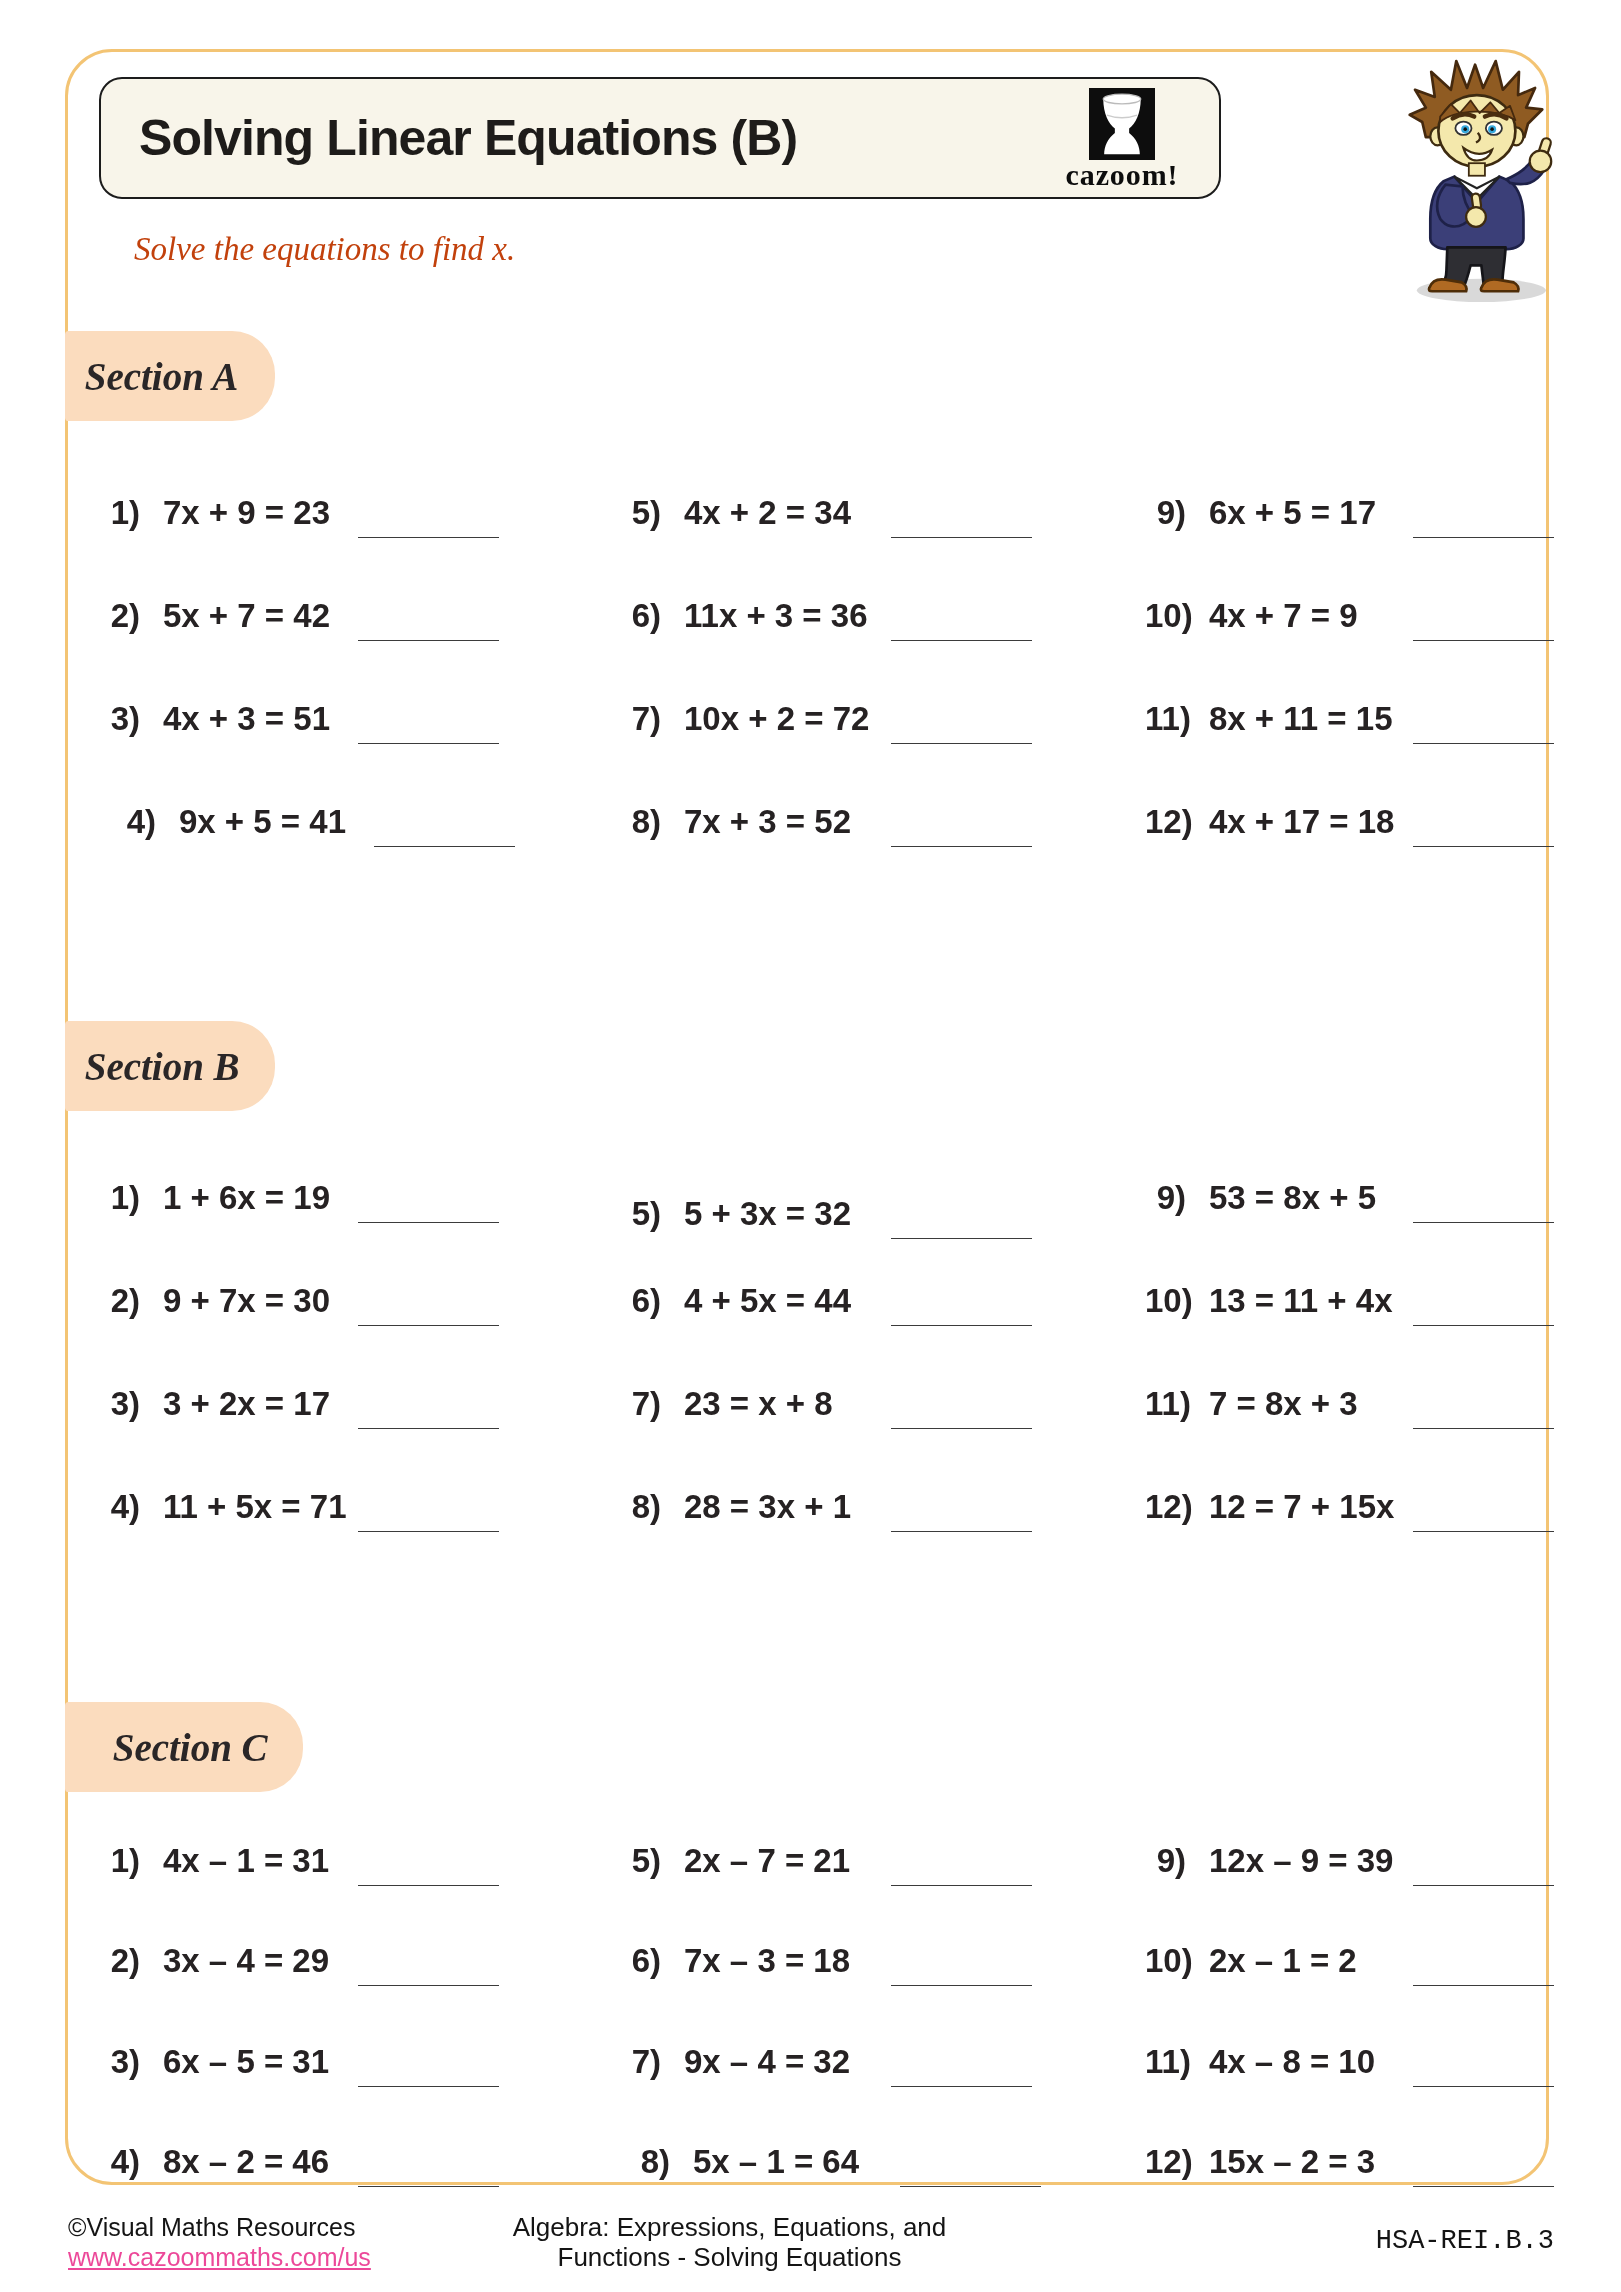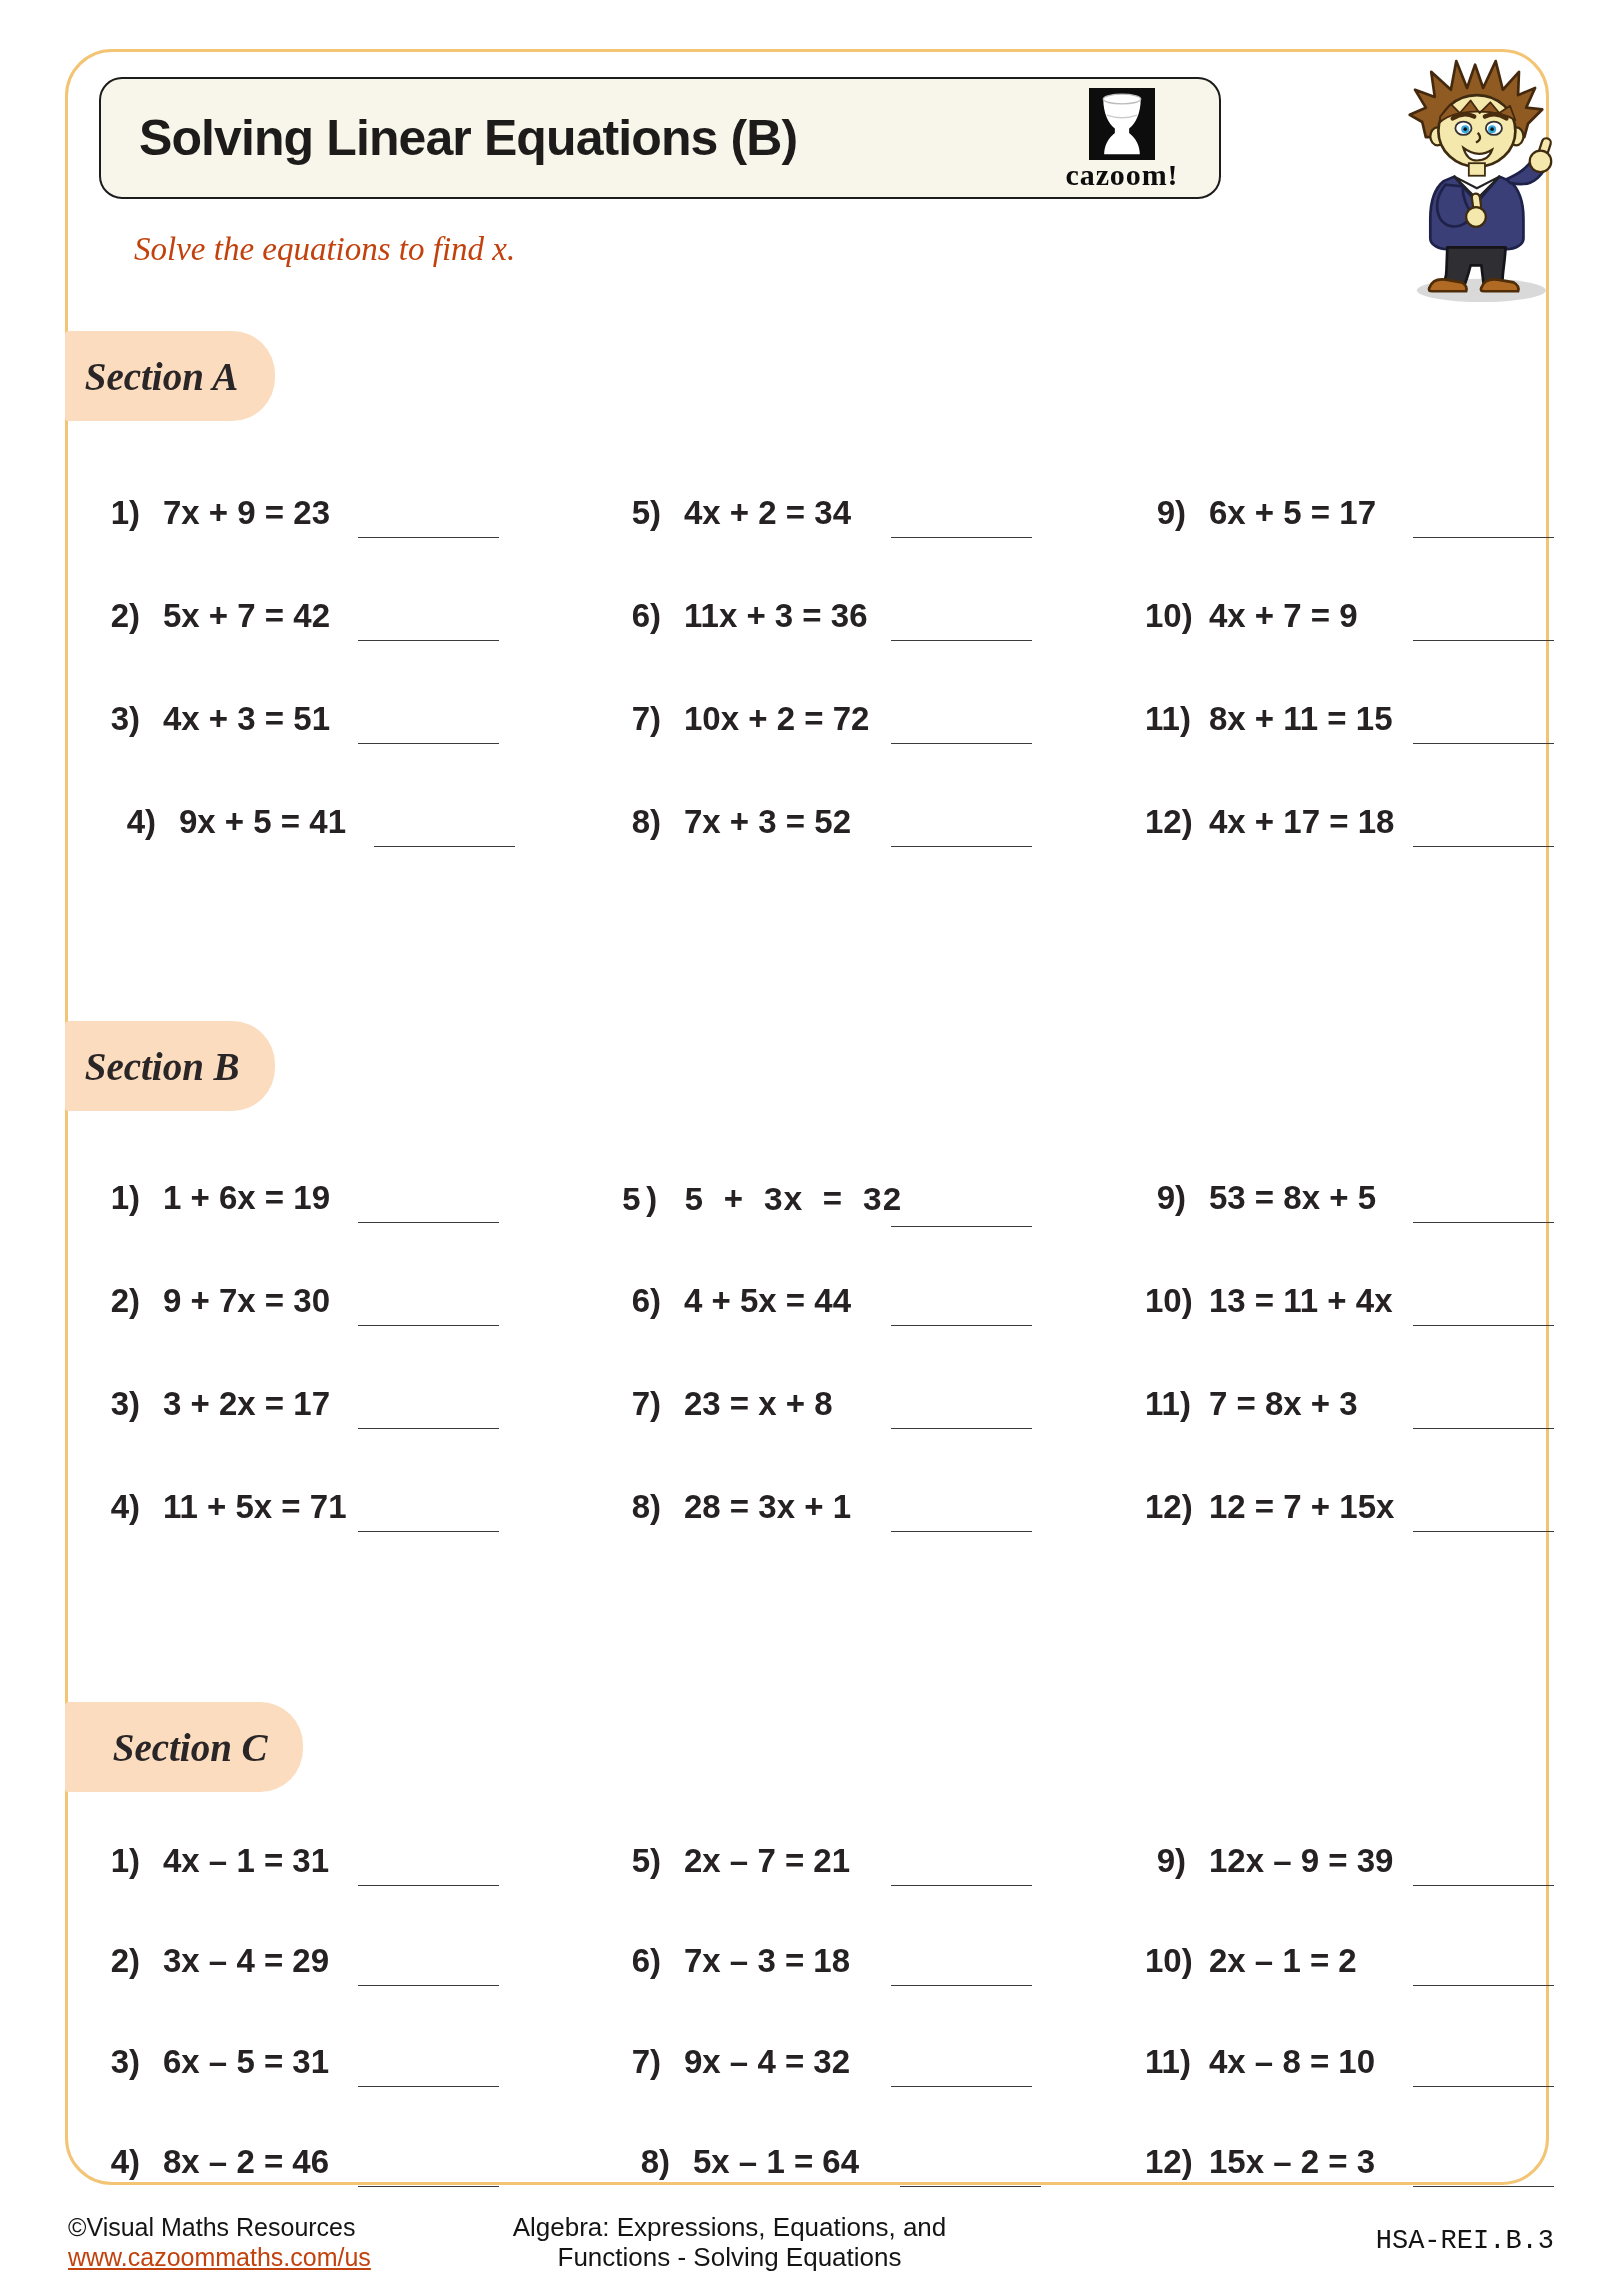--- a/index.html
+++ b/index.html
@@ -24,21 +24,21 @@
   .pill span{font-family:"Liberation Serif",serif;font-weight:bold;font-style:italic;
              font-size:39px;color:#2A2627;margin-left:19.7px;}
   .qwrap{position:absolute;left:99px;width:1460px;}
   .cell{position:absolute;height:70px;}
   .qnum{display:inline-block;width:41px;text-align:right;font-weight:bold;font-size:33px;
         vertical-align:baseline;}
   .qeq{display:inline-block;margin-left:23px;font-weight:bold;font-size:33px;white-space:nowrap;}
   .ansline{position:absolute;right:0;top:43px;width:141px;border-bottom:1.8px solid #3b3b3b;height:0;}
   footer{position:absolute;left:0;top:2201px;width:1622px;height:90px;font-size:25px;color:#141414;}
   .foot-left{position:absolute;left:68px;top:10.7px;line-height:30px;}
-  .foot-left a{color:#c2410c;text-decoration:underline;cursor:pointer;text-align:center;}
+  .foot-left a{color:#ec4899;text-decoration:underline;cursor:pointer;text-align:center;}
   .foot-center{position:absolute;left:407px;width:645px;top:10.7px;text-align:center;line-height:30px;font-size:26px;}
   .foot-right{position:absolute;right:68px;top:25px;font-size:27px;font-family:Liberation Mono, monospace;}
 </style>
 </head>
 <body>
 
 <div class="page">
 
   <div class="frame"></div>
 
@@ -107,21 +107,21 @@
         <div class="cell" style="left: 1046px; width: 409px; top: 206px;"><span class="qnum">11)</span><span class="qeq">8x + 11 = 15</span><div class="ansline"></div></div>
         <div class="cell" style="left: 16px; width: 400px; top: 309px;"><span class="qnum">4)</span><span class="qeq">9x + 5 = 41</span><div class="ansline"></div></div>
         <div class="cell" style="left: 521px; width: 412px; top: 309px;"><span class="qnum">8)</span><span class="qeq">7x + 3 = 52</span><div class="ansline"></div></div>
         <div class="cell" style="left: 1046px; width: 409px; top: 309px;"><span class="qnum">12)</span><span class="qeq">4x + 17 = 18</span><div class="ansline"></div></div>
       </div>
       <div class="pill" style="top: 1021px;">
         <span>Section B</span>
       </div>
       <div class="qwrap" style="top: 1179px;">
         <div class="cell" style="left: 0px; width: 400px; top: 0px;"><span class="qnum">1)</span><span class="qeq">1 + 6x = 19</span><div class="ansline"></div></div>
-        <div class="cell" style="left: 521px; width: 412px; top: 4px; font-family: Liberation Mono, monospace;"><span class="qnum">5)</span><span class="qeq">5 + 3x = 32</span><div class="ansline"></div></div>
+        <div class="cell" style="left: 521px; width: 412px; top: 16px;"><span class="qnum">5)</span><span class="qeq">5 + 3x = 32</span><div class="ansline"></div></div>
         <div class="cell" style="left: 1046px; width: 409px; top: 0px;"><span class="qnum">9)</span><span class="qeq">53 = 8x + 5</span><div class="ansline"></div></div>
         <div class="cell" style="left: 0px; width: 400px; top: 103px;"><span class="qnum">2)</span><span class="qeq">9 + 7x = 30</span><div class="ansline"></div></div>
         <div class="cell" style="left: 521px; width: 412px; top: 103px;"><span class="qnum">6)</span><span class="qeq">4 + 5x = 44</span><div class="ansline"></div></div>
         <div class="cell" style="left: 1046px; width: 409px; top: 103px;"><span class="qnum">10)</span><span class="qeq">13 = 11 + 4x</span><div class="ansline"></div></div>
         <div class="cell" style="left: 0px; width: 400px; top: 206px;"><span class="qnum">3)</span><span class="qeq">3 + 2x = 17</span><div class="ansline"></div></div>
         <div class="cell" style="left: 521px; width: 412px; top: 206px;"><span class="qnum">7)</span><span class="qeq">23 = x + 8</span><div class="ansline"></div></div>
         <div class="cell" style="left: 1046px; width: 409px; top: 206px;"><span class="qnum">11)</span><span class="qeq">7 = 8x + 3</span><div class="ansline"></div></div>
         <div class="cell" style="left: 0px; width: 400px; top: 309px;"><span class="qnum">4)</span><span class="qeq">11 + 5x = 71</span><div class="ansline"></div></div>
         <div class="cell" style="left: 521px; width: 412px; top: 309px;"><span class="qnum">8)</span><span class="qeq">28 = 3x + 1</span><div class="ansline"></div></div>
         <div class="cell" style="left: 1046px; width: 409px; top: 309px;"><span class="qnum">12)</span><span class="qeq">12 = 7 + 15x</span><div class="ansline"></div></div>

